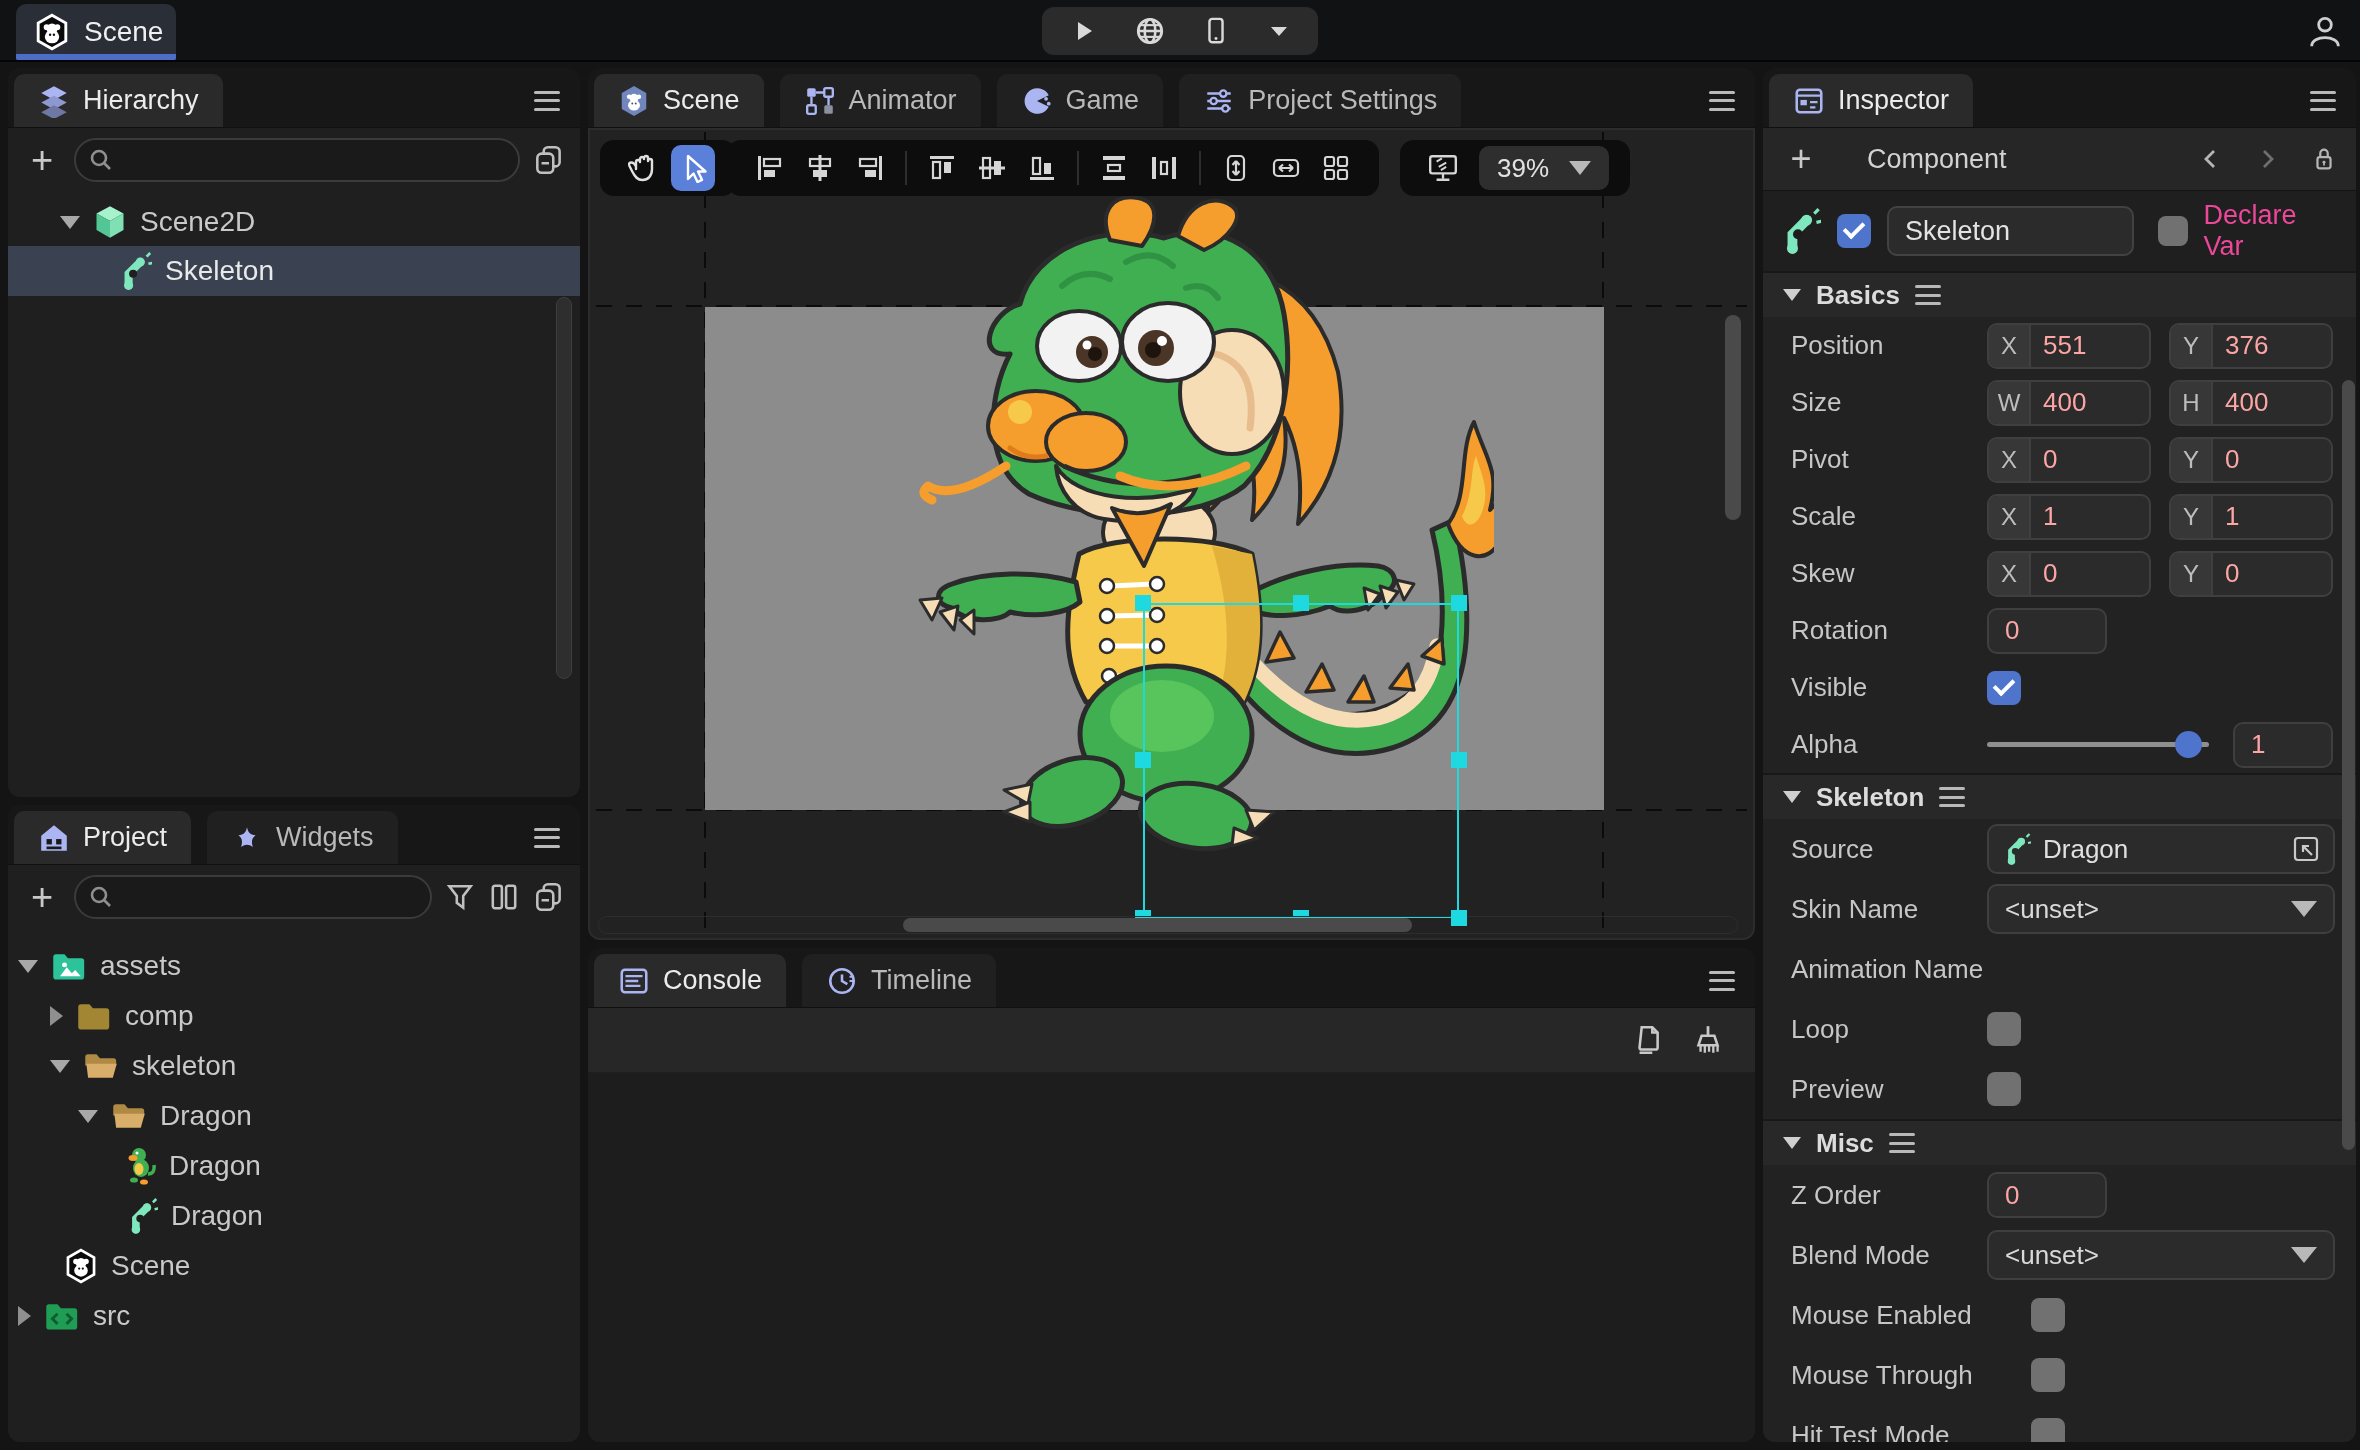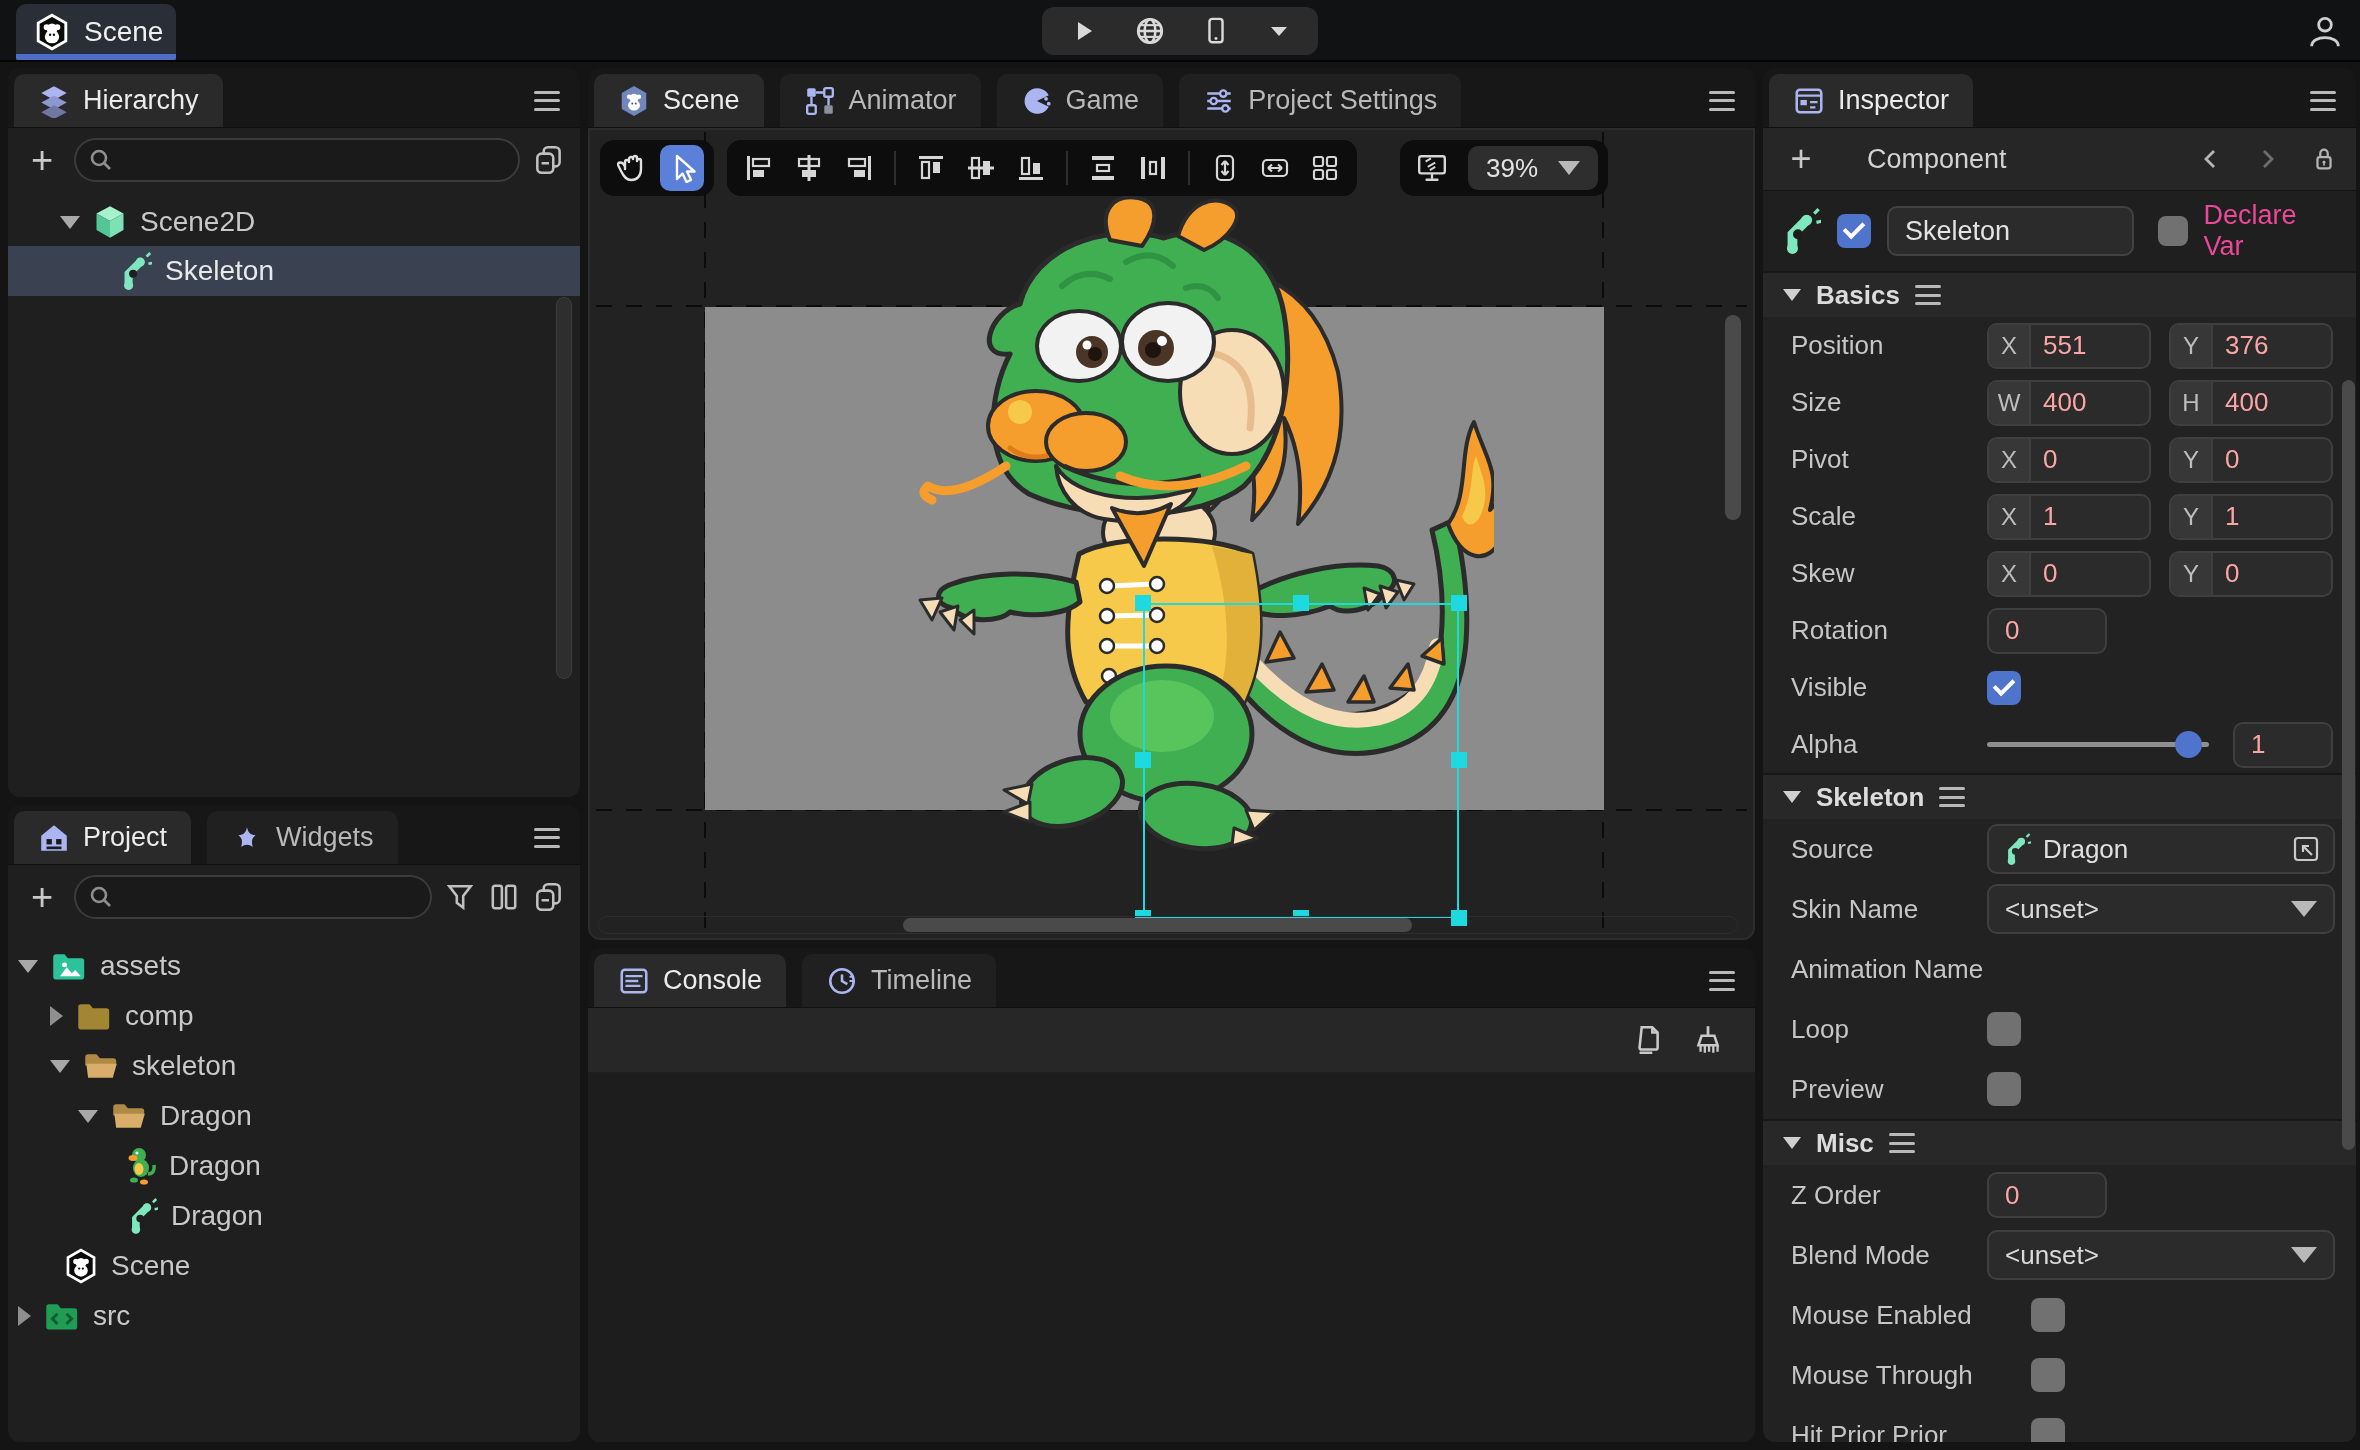--- a/index.html
+++ b/index.html
@@ -39,21 +39,21 @@
 
   
   #hier{left:8px;top:68px;width:572px;height:729px;}
   #proj{left:8px;top:805px;width:572px;height:637px;}
   #scenepanel{left:588px;top:68px;width:1167px;height:872px;}
   #consolepanel{left:588px;top:948px;width:1167px;height:494px;text-align:right;}
   #inspector{left:1763px;top:68px;width:593px;height:1374px;background:#1d1d1d;}
 
   
   #canvas{position:absolute;left:0;top:60px;width:1167px;height:812px;background:#222222;box-shadow:inset 0 0 0 2px #2c2c2c;border-radius:0 0 12px 12px;}
-  .pill{position:absolute;top:12px;height:56px;background:#0d0d0d;border-radius:14px;display:flex;align-items:center;padding:0 10px;gap:6px;z-index:6;}
+  .pill{position:absolute;top:12px;height:56px;background:#0d0d0d;border-radius:14px;display:flex;align-items:center;padding:0 21px;gap:6px;z-index:6;}
   .tbtn{width:44px;height:46px;display:flex;align-items:center;justify-content:center;color:#e0e0e0;border-radius:10px;}
   .tbtn.on{background:#5b80d9;}
   .pdiv{width:2px;height:34px;background:#2e2e2e;margin:0 7px;}
   .zoomdd{height:44px;background:#2e2e2e;border-radius:10px;display:flex;align-items:center;gap:20px;padding:0 18px;margin-left:8px;}
   .zoomdd .z{font-size:26px;color:#e2e2e2;}
   .caret{width:0;height:0;border-left:11px solid transparent;border-right:11px solid transparent;border-top:14px solid #b9b9b9;}
   .dashv{position:absolute;top:4px;bottom:6px;width:2px;background:repeating-linear-gradient(to bottom,#0b0b0b 0 16px,transparent 16px 30px);}
   .dashh{position:absolute;left:8px;right:8px;height:2px;background:repeating-linear-gradient(to right,#0b0b0b 0 16px,transparent 16px 30px);}
   #stage{position:absolute;left:117px;top:179px;width:899px;height:503px;background:#8c8c8c;}
   .ghandle{position:absolute;width:16px;height:16px;background:#1ed9e0;}
@@ -945,18 +945,18 @@
     </div>
     <div class="irow s">
       <span class="lab" style="width:240px;">Mouse Enabled</span>
       <span class="cb"></span>
     </div>
     <div class="irow s">
       <span class="lab" style="width:240px;">Mouse Through</span>
       <span class="cb"></span>
     </div>
     <div class="irow s">
-      <span class="lab" style="width:240px;">Hit Prior Prior</span>
+      <span class="lab" style="width:240px;">Hit Test Mode</span>
       <span class="cb"></span>
     </div>
   </div>
   <div id="ithumb"></div>
 </div>
 
 </body></html>

